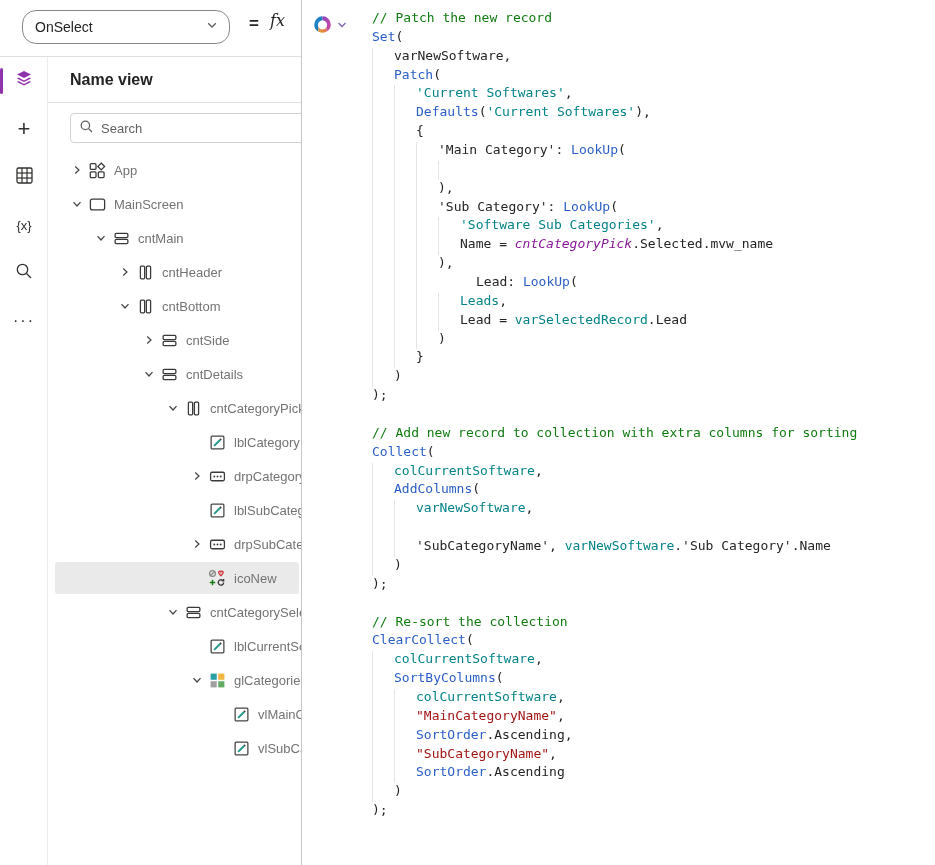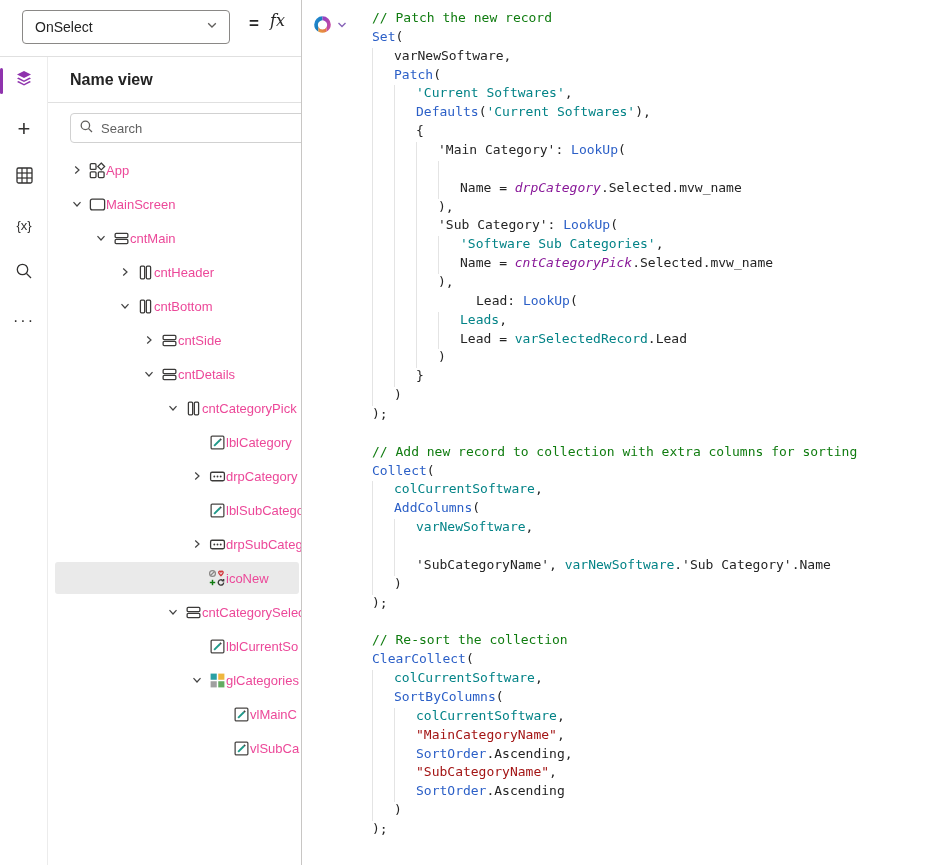--- a/index.html
+++ b/index.html
@@ -4,21 +4,21 @@
 <style>
   * { box-sizing: border-box; margin: 0; padding: 0; }
   html,body { width:935px; height:865px; overflow:hidden; background:#fff;
     font-family:"Liberation Sans", sans-serif; color:#242424; }
   .app { position:relative; width:935px; height:865px; background:#fff; }
 
   
   .topbar { position:absolute; left:0; top:0; width:301px; height:57px;
     background:#fff; border-bottom:1px solid #e0e0e0; }
   .prop-dd { position:absolute; left:22px; top:10px; width:208px; height:34px;
-    border:1px solid #8a8886; border-radius:4px; background:#fff;
+    border:1px solid #8a8886; border-radius:14px; background:#fff;
     display:flex; align-items:center; padding:0 10px 0 12px; cursor:pointer; }
   .prop-dd .lbl { font-size:14px; flex:1; }
   .equals { position:absolute; left:249px; top:14px; font-size:17px; font-weight:600; }
   .fx { position:absolute; left:270px; top:11px; font-size:16px; font-style:italic;
     font-family:"DejaVu Serif", serif; }
 
   
   .rail { position:absolute; left:0; top:57px; width:48px; bottom:0;
     background:#fff; border-right:1px solid #ececec; }
   .rail-item { position:relative; width:48px; height:48px; display:flex;
@@ -41,21 +41,21 @@
     font-family:"Liberation Sans", sans-serif; color:#242424; background:transparent; margin-left:7px; }
   .searchbox input::placeholder { color:#616161; }
   .tree-items { padding-top:4px; }
   .trow { position:relative; height:34px; display:flex; align-items:center; cursor:pointer; }
   .trow .hl { position:absolute; left:7px; right:2px; top:1px; bottom:1px;
     background:#eaeaea; border-radius:3px; }
   .trow > * { position:relative; }
   .chev-slot { width:22px; height:22px; display:flex; align-items:center;
     justify-content:center; flex:none; }
   .ticon { width:18px; height:18px; flex:none; display:flex; align-items:center; justify-content:center; }
-  .tlabel { font-size:13px; color:#ec4899; white-space:nowrap; }
+  .tlabel { font-size:13px; color:#737373; margin-left:8px; white-space:nowrap; }
 
   
   .codepanel { position:absolute; left:301px; top:0; right:0; bottom:0;
     background:#fff; border-left:1px solid #c8c6c4; }
   .copilot-btn { position:absolute; left:10px; top:13px; width:46px; height:26px;
     display:flex; align-items:center; gap:3px; cursor:pointer; }
   .code { position:absolute; left:0; top:0; right:0; bottom:0; overflow:hidden;
     padding:10px 0 0 70px; cursor:text;
     font-family:"DejaVu Sans Mono", monospace; font-size:13px; }
   .cl { position:relative; height:18.86px; white-space:pre; }
@@ -389,21 +389,20 @@
     <div class="code" id="code">
         <div class="cl"><span style="padding-left: 0px; display: inline-block;"><span class="tk-cm">// Patch the new record</span></span></div>
         <div class="cl"><span style="padding-left: 0px; display: inline-block;"><span class="tk-fn">Set</span><span class="tk-pl">(</span></span></div>
         <div class="cl"><span class="g" style="left: 0px;"></span><span style="padding-left: 22px; display: inline-block;"><span class="tk-pl">varNewSoftware,</span></span></div>
         <div class="cl"><span class="g" style="left: 0px;"></span><span style="padding-left: 22px; display: inline-block;"><span class="tk-fn">Patch</span><span class="tk-pl">(</span></span></div>
         <div class="cl"><span class="g" style="left: 0px;"></span><span class="g" style="left: 22px;"></span><span style="padding-left: 44px; display: inline-block;"><span class="tk-ds">'Current Softwares'</span><span class="tk-pl">,</span></span></div>
         <div class="cl"><span class="g" style="left: 0px;"></span><span class="g" style="left: 22px;"></span><span style="padding-left: 44px; display: inline-block;"><span class="tk-fn">Defaults</span><span class="tk-pl">(</span><span class="tk-ds">'Current Softwares'</span><span class="tk-pl">),</span></span></div>
         <div class="cl"><span class="g" style="left: 0px;"></span><span class="g" style="left: 22px;"></span><span style="padding-left: 44px; display: inline-block;"><span class="tk-pl">{</span></span></div>
         <div class="cl"><span class="g" style="left: 0px;"></span><span class="g" style="left: 22px;"></span><span class="g" style="left: 44px;"></span><span style="padding-left: 66px; display: inline-block;"><span class="tk-pl">'Main Category': </span><span class="tk-fn">LookUp</span><span class="tk-pl">(</span></span></div>
         <div class="cl"><span class="g" style="left: 0px;"></span><span class="g" style="left: 22px;"></span><span class="g" style="left: 44px;"></span><span class="g" style="left: 66px;"></span></div>
-        <div class="cl"><span class="g" style="left: 0px;"></span><span class="g" style="left: 22px;"></span><span class="g" style="left: 44px;"></span><span class="g" style="left: 66px;"></span><span style="padding-left: 88px; display: inline-block;"><span class="tk-pl">Name = </span><span class="tk-ct">drpCategory</span><span class="tk-pl">.Selected.mvw_name</span></span></div>
         <div class="cl"><span class="g" style="left: 0px;"></span><span class="g" style="left: 22px;"></span><span class="g" style="left: 44px;"></span><span style="padding-left: 66px; display: inline-block;"><span class="tk-pl">),</span></span></div>
         <div class="cl"><span class="g" style="left: 0px;"></span><span class="g" style="left: 22px;"></span><span class="g" style="left: 44px;"></span><span style="padding-left: 66px; display: inline-block;"><span class="tk-pl">'Sub Category': </span><span class="tk-fn">LookUp</span><span class="tk-pl">(</span></span></div>
         <div class="cl"><span class="g" style="left: 0px;"></span><span class="g" style="left: 22px;"></span><span class="g" style="left: 44px;"></span><span class="g" style="left: 66px;"></span><span style="padding-left: 88px; display: inline-block;"><span class="tk-ds">'Software Sub Categories'</span><span class="tk-pl">,</span></span></div>
         <div class="cl"><span class="g" style="left: 0px;"></span><span class="g" style="left: 22px;"></span><span class="g" style="left: 44px;"></span><span class="g" style="left: 66px;"></span><span style="padding-left: 88px; display: inline-block;"><span class="tk-pl">Name = </span><span class="tk-ct">cntCategoryPick</span><span class="tk-pl">.Selected.mvw_name</span></span></div>
         <div class="cl"><span class="g" style="left: 0px;"></span><span class="g" style="left: 22px;"></span><span class="g" style="left: 44px;"></span><span style="padding-left: 66px; display: inline-block;"><span class="tk-pl">),</span></span></div>
         <div class="cl"><span class="g" style="left: 0px;"></span><span class="g" style="left: 22px;"></span><span class="g" style="left: 44px;"></span><span style="padding-left: 104px; display: inline-block;"><span class="tk-pl">Lead: </span><span class="tk-fn">LookUp</span><span class="tk-pl">(</span></span></div>
         <div class="cl"><span class="g" style="left: 0px;"></span><span class="g" style="left: 22px;"></span><span class="g" style="left: 44px;"></span><span class="g" style="left: 66px;"></span><span style="padding-left: 88px; display: inline-block;"><span class="tk-ds">Leads</span><span class="tk-pl">,</span></span></div>
         <div class="cl"><span class="g" style="left: 0px;"></span><span class="g" style="left: 22px;"></span><span class="g" style="left: 44px;"></span><span class="g" style="left: 66px;"></span><span style="padding-left: 88px; display: inline-block;"><span class="tk-pl">Lead = </span><span class="tk-ds">varSelectedRecord</span><span class="tk-pl">.Lead</span></span></div>
         <div class="cl"><span class="g" style="left: 0px;"></span><span class="g" style="left: 22px;"></span><span class="g" style="left: 44px;"></span><span style="padding-left: 66px; display: inline-block;"><span class="tk-pl">)</span></span></div>
         <div class="cl"><span class="g" style="left: 0px;"></span><span class="g" style="left: 22px;"></span><span style="padding-left: 44px; display: inline-block;"><span class="tk-pl">}</span></span></div>

